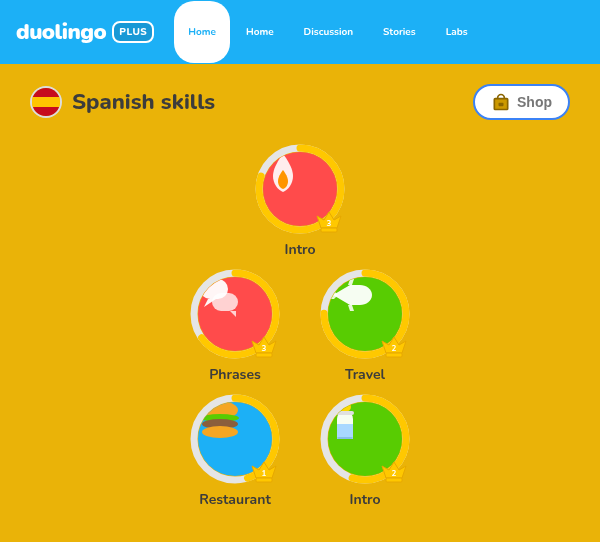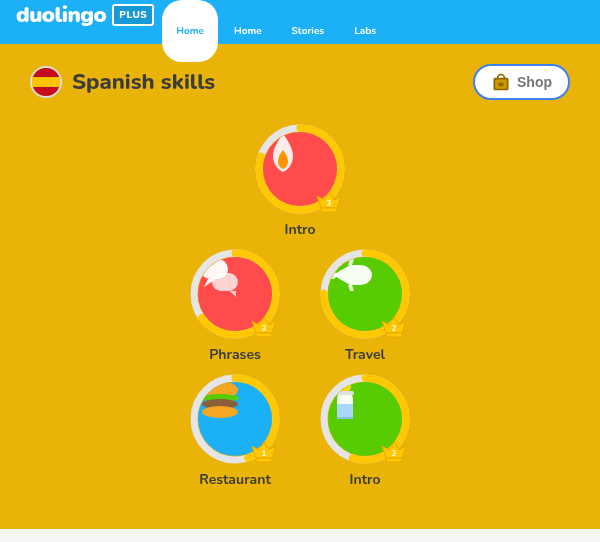--- a/index.html
+++ b/index.html
@@ -7,45 +7,46 @@
       font-family: 'Nunito', 'Arial Rounded MT Bold', Arial, sans-serif;
       background: #f5f5f5;
       width: 600px;
       height: 542px;
       overflow: hidden;
     }
 
     
     #header {
       background: #1cb0f6;
-      height: 44px;
-      display: flex;
-      align-items: flex-start;
+      height: 64px;
+      display: flex;
+      align-items: center;
       padding: 0 16px;
+      gap: 12px;
     }
     #logo-area {
       display: flex;
       align-items: center;
       gap: 6px;
       margin-right: 8px;
     }
     #logo-text {
       font-size: 22px;
       font-weight: 900;
       color: white;
       letter-spacing: -0.5px;
     }
     #plus-badge {
       background: #1899d6;
       border: 2px solid white;
       color: white;
       font-size: 10px;
       font-weight: 800;
       padding: 2px 5px;
-      border-radius: 3px;
+      border-radius: 8px;
       letter-spacing: 0.5px;
     }
     #nav {
       display: flex;
       align-items: center;
       gap: 2px;
       flex: 1;
     }
     .nav-item {
       color: white;
@@ -190,20 +191,21 @@
 <body>
 
 <div id="header">
   <div id="logo-area">
     <span id="logo-text">duolingo</span>
     <span id="plus-badge">PLUS</span>
   </div>
   <nav id="nav">
     <a class="nav-item active">Home</a>
     <a class="nav-item">Home</a>
+    <a class="nav-item">Discussion</a>
     <a class="nav-item">Stories</a>
     <a class="nav-item">Labs</a>
   </nav>
 </div>
 
 <div id="main">
 
   <div id="page-header">
     <div id="page-title-area">
       <div id="spain-flag">

